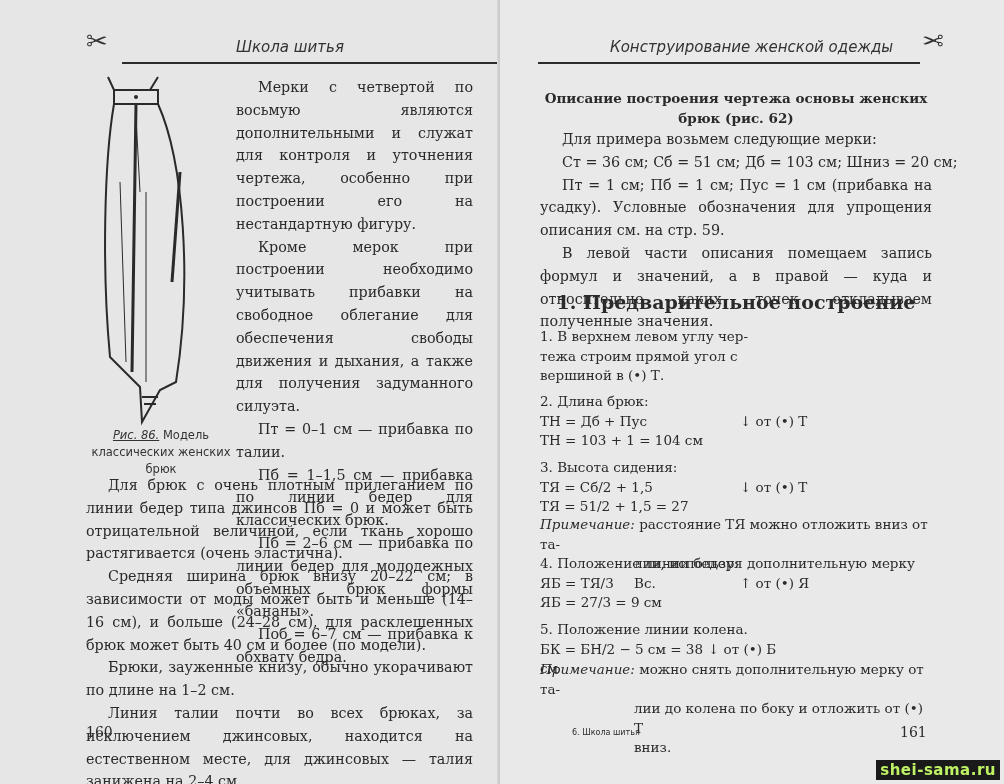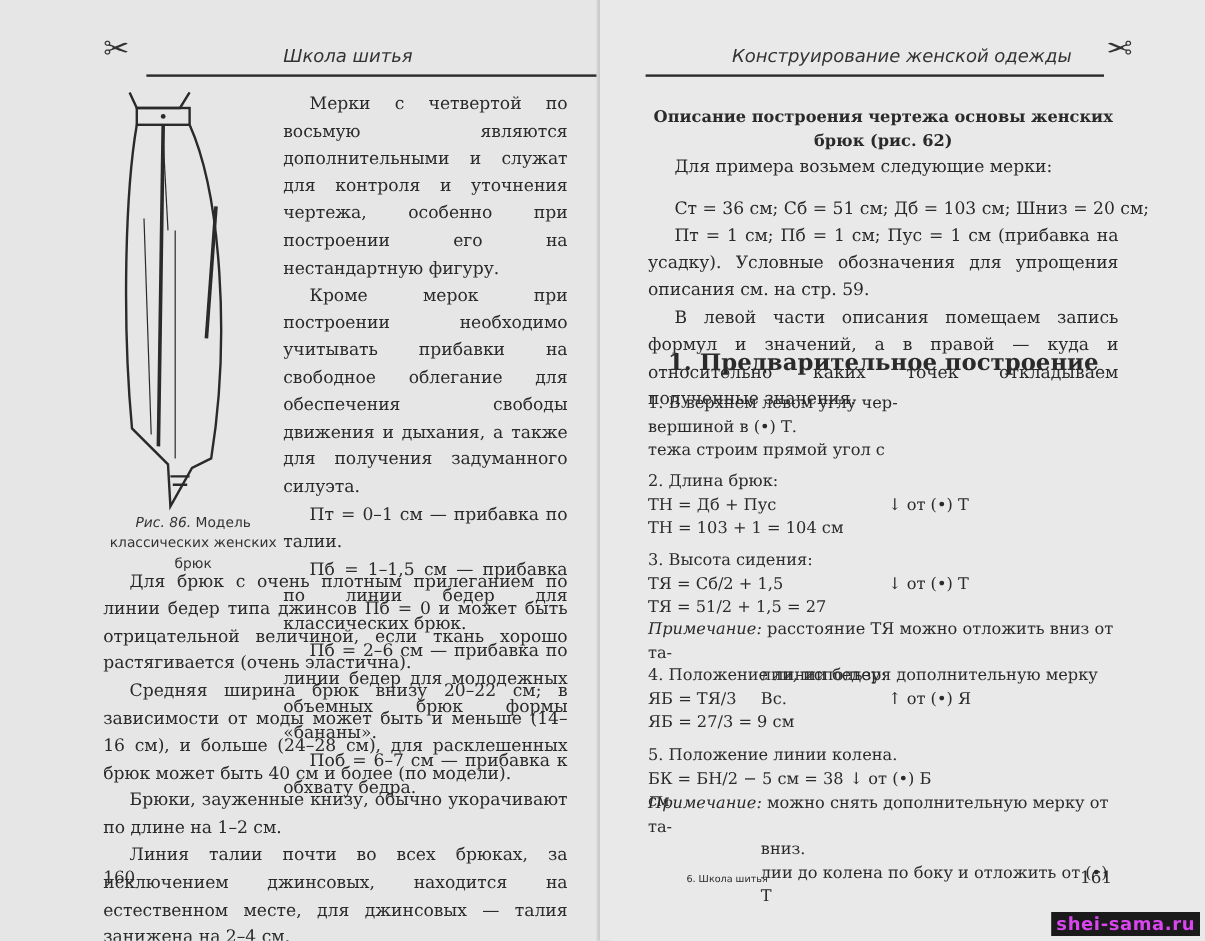--- a/index.html
+++ b/index.html
@@ -17,31 +17,31 @@
 
   .header { position:absolute; top:30px; height:34px; }
   .header-title { position:absolute; top:8px; font-family:"DejaVu Sans", sans-serif;
     font-style:italic; font-size:15px; color:#333; }
   .header-rule { position:absolute; top:32px; height:2px; background:#2b2b2b; }
   .scissors { position:absolute; font-size:26px; line-height:26px; color:#333; }
 
   .body-text { position:absolute; font-size:14.3px; line-height:22.8px; text-align:justify; }
   .body-text p { margin:0; text-indent:22px; }
   .bold { font-weight:bold; }
-  .italic { font-style:italic; }
+  .italic { font-style:italic;text-decoration:underline; }
   .center { text-align:center; }
 
   .fig { position:absolute; left:100px; top:72px; width:120px; height:355px; }
   .caption { position:absolute; left:86px; top:427px; width:150px;
     font-family:"DejaVu Sans", sans-serif; font-size:11.5px; line-height:17px; text-align:center; color:#333; }
 
   .page-num { position:absolute; font-size:14px; }
   .footer-note { position:absolute; font-family:"DejaVu Sans", sans-serif; font-size:8px;padding-left:28px; }
   .watermark { position:absolute; right:4px; bottom:4px; font-family:"DejaVu Sans", sans-serif;
-    font-weight:bold; font-size:15px; color:#d946ef; background:#1a1a1a; padding:1px 4px; letter-spacing:0.5px; }
+    font-weight:bold; font-size:15px; color:#bef264; background:#1a1a1a; padding:1px 4px; letter-spacing:0.5px; }
 
   .step { position:absolute; left:540px; font-size:13.5px; line-height:19.5px; }
   .step .row { display:flex; }
   .step .l { width:200px; }
   .step .r { }
   .note { position:absolute; left:540px; width:392px; font-size:13.5px; line-height:19.5px; }
   .note .label { font-style:italic; }
   .note .cont { padding-left:94px; }
 </style>
 </head>
@@ -99,31 +99,31 @@
     <span class="header-title" style="left:72px;">Конструирование женской одежды</span>
     <div class="header-rule" style="left:0;width:382px;"></div>
     <span class="scissors" style="left:384px;top:-2px;transform:scaleX(-1);">✂</span>
   </div>
 </div>
 
 <div class="body-text center bold" style="left:540px;top:88px;width:392px;font-size:13.5px;line-height:20px;">Описание построения чертежа основы женских брюк (рис. 62)</div>
 
 <div class="body-text" style="left:540px;top:128px;width:392px;">
   <p>Для примера возьмем следующие мерки:</p>
-  <p style="text-indent:22px;white-space:nowrap;margin-top:12px;">Ст = 36 см; Сб = 51 см; Дб = 103 см; Шниз = 20 см;</p>
+  <p style="text-indent:22px;white-space:nowrap;">Ст = 36 см; Сб = 51 см; Дб = 103 см; Шниз = 20 см;</p>
   <p>Пт = 1 см; Пб = 1 см; Пус = 1 см (прибавка на усадку). Условные обозначения для упрощения описания см. на стр. 59.</p>
   <p>В левой части описания помещаем запись формул и значений, а в правой — куда и относительно каких точек откладываем полученные значения.</p>
 </div>
 
 <div class="body-text center bold" style="left:540px;top:291px;width:392px;font-size:19px;">1. Предварительное построение</div>
 
 <div class="step" style="top:327px;">
   <div>1. В верхнем левом углу чер-</div>
+  <div>тежа строим прямой угол с</div>
   <div>вершиной в (•) Т.</div>
-  <div>тежа строим прямой угол с</div>
 </div>
 
 <div class="step" style="top:392px;">
   <div>2. Длина брюк:</div>
   <div class="row">
       <span class="l">ТН = Дб + Пус</span>
       <span class="r">↓ от (•) Т</span>
     </div>
   <div>ТН = 103 + 1 = 104 см</div>
 </div>
@@ -154,20 +154,20 @@
 <div class="step" style="top:620px;">
   <div>5. Положение линии колена.</div>
   <div class="row">
       <span class="l" style="width:168px;">БК = БН/2 − 5 см = 38 см</span>
       <span class="r">↓ от (•) Б</span>
     </div>
 </div>
 
 <div class="note" style="top:660px;">
   <div><span class="label">Примечание:</span> <span>можно снять дополнительную мерку от та-</span></div>
+  <div class="cont">лии до колена по боку и отложить от (•) Т</div>
   <div class="cont">вниз.</div>
-  <div class="cont">лии до колена по боку и отложить от (•) Т</div>
 </div>
 
 <div class="footer-note" style="left:544px;top:728px;">6. Школа шитья</div>
 <div class="page-num" style="left:900px;top:724px;">161</div>
 
 <div class="watermark">shei-sama.ru</div>
 
 </body></html>

